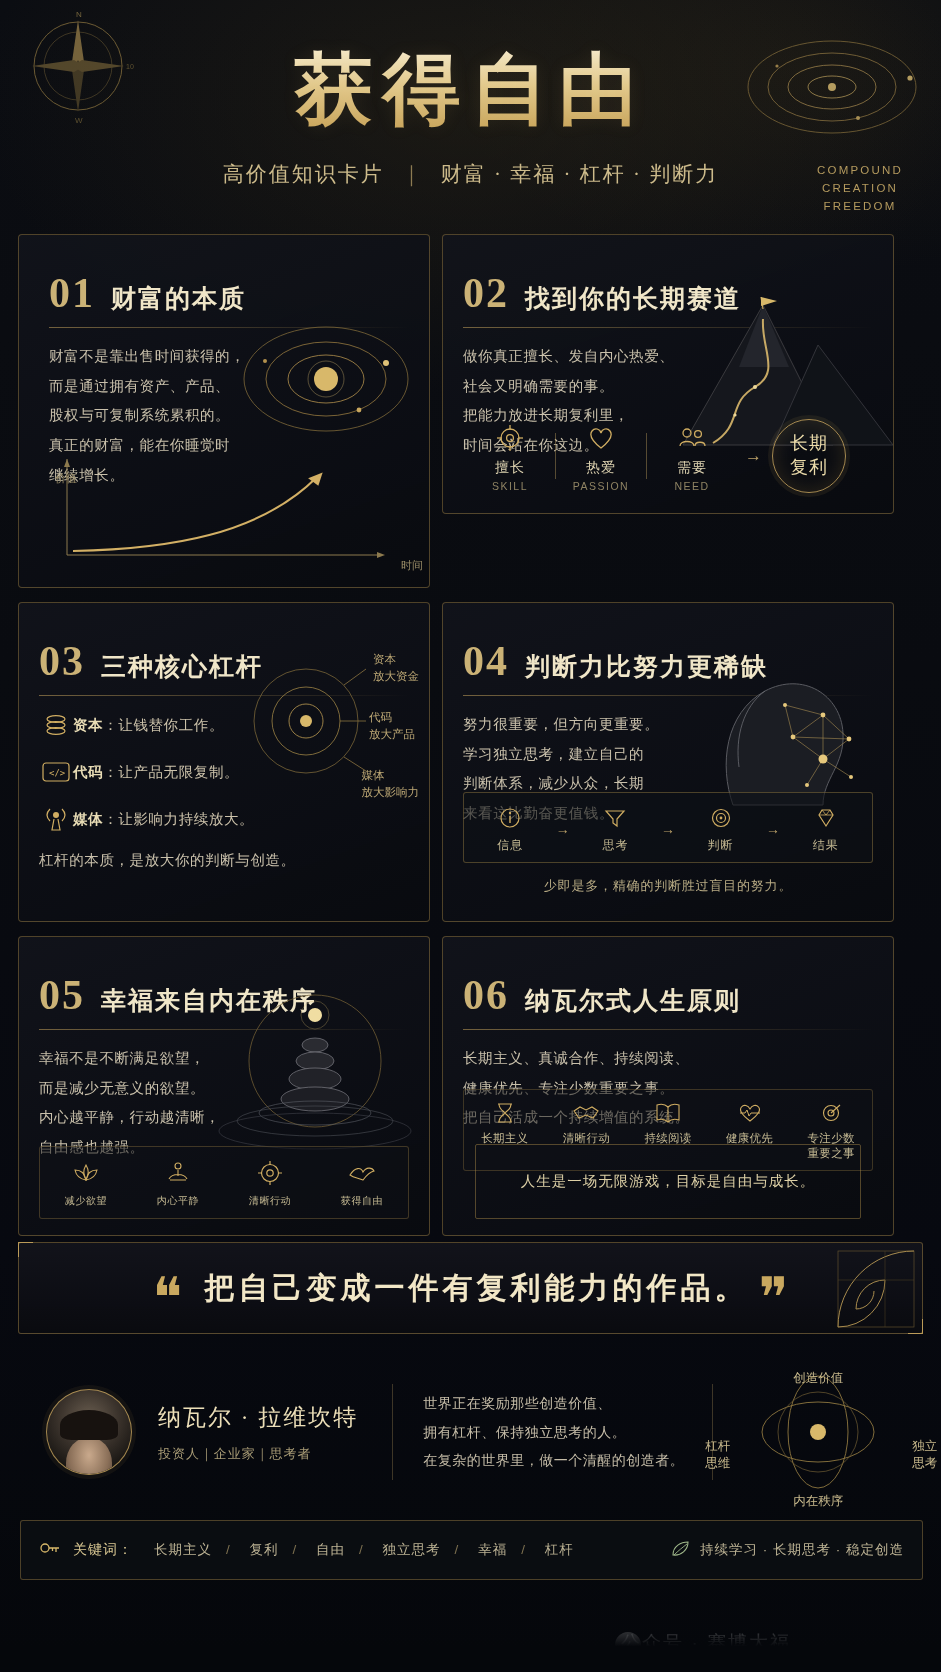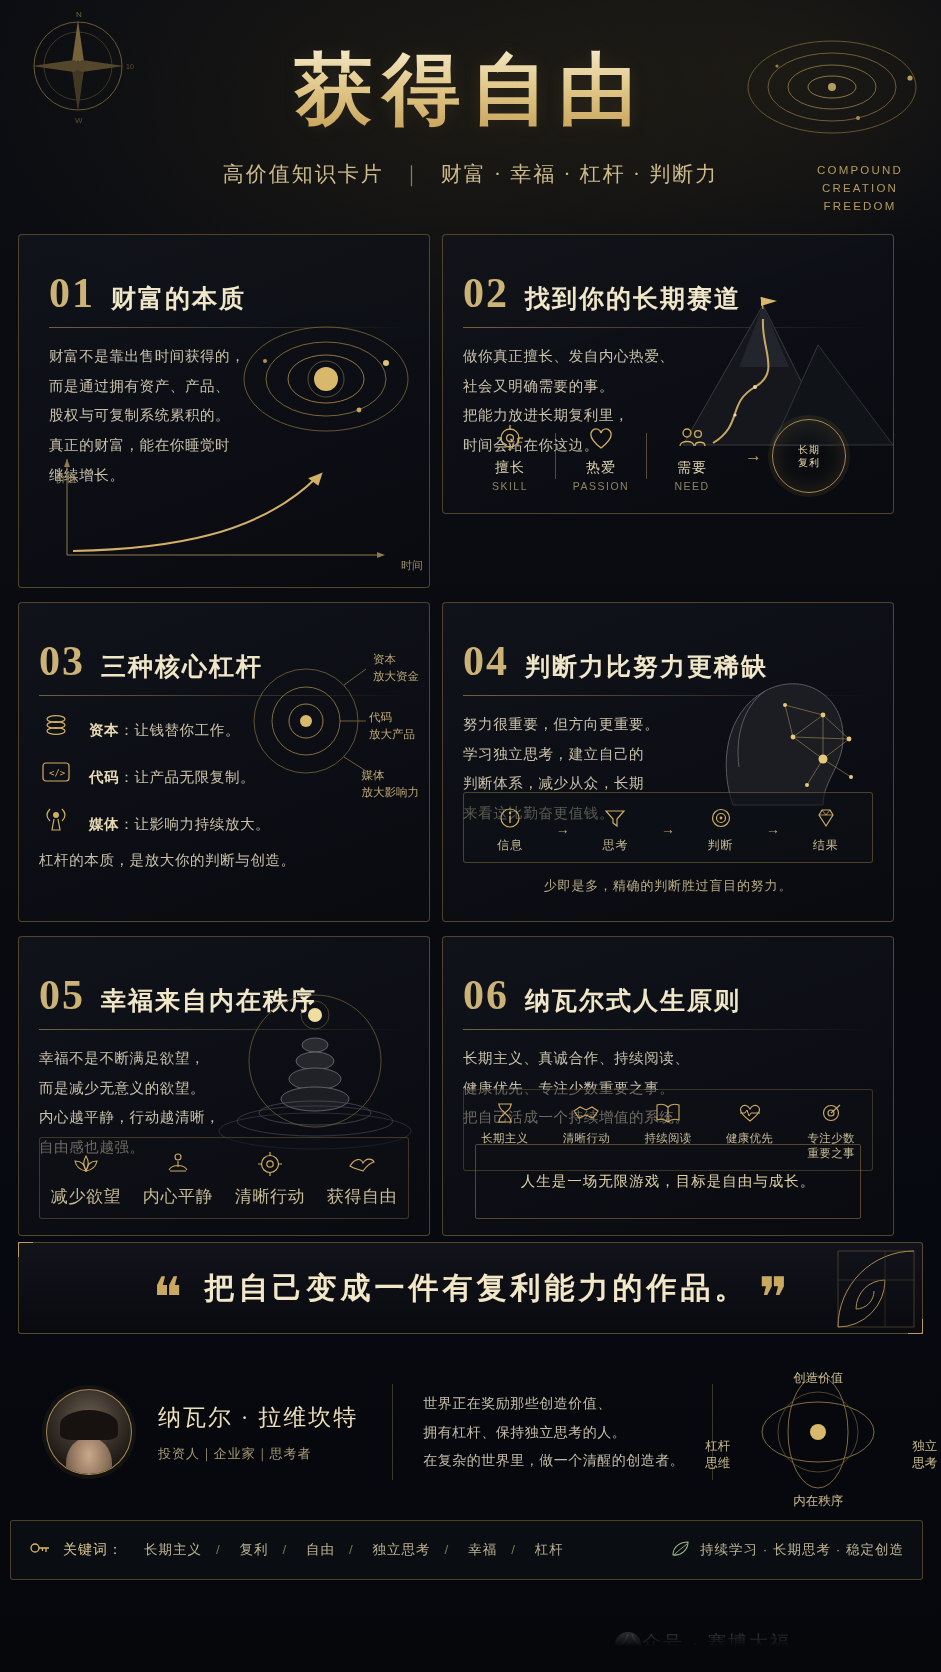--- a/index.html
+++ b/index.html
@@ -106,26 +106,26 @@
   .ico-item .ico { height: 34px; display: flex; align-items: center; justify-content: center; }
   .ico-cn { font-size: 14px; color: #ddd2b0; letter-spacing: 1px; margin-top: 4px; }
   .ico-en { font-size: 10.5px; color: #8f8straight; color: #8f8363; letter-spacing: 1.5px; margin-top: 3px; }
   .vline { width: 1px; height: 46px; background: rgba(180,150,88,.45); margin: 0 2px; }
   .arrow-r { color: #bda269; font-size: 17px; padding: 0 10px; }
   .badge-circle {
     width: 74px; height: 74px; border-radius: 50%;
     border: 1px solid rgba(206,170,96,.8);
     box-shadow: 0 0 0 4px rgba(180,145,80,0.10), 0 0 22px rgba(190,150,80,0.18) inset;
     display: flex; align-items: center; justify-content: center;
-    font-size: 10px; line-height: 1.35; color: #ecdcaa; text-align: center; letter-spacing: 1px;
-    font-family: Liberation Serif, serif;
-  }
-
-  
-  .lever { display: flex; align-items: flex-end; gap: 16px; margin-bottom: 17px; }
+    font-size: 18px; line-height: 1.35; color: #ecdcaa; text-align: center; letter-spacing: 1px;
+    font-family: Liberation Mono, monospace;
+  }
+
+  
+  .lever { display: flex; align-items: center; gap: 0; margin-bottom: 17px; }
   .lever .lic { width: 34px; height: 30px; display: flex; align-items: center; justify-content: center; }
   .lever .ltxt { font-size: 14.5px; color: #cdc3ab; letter-spacing: .6px; }
   .lever .ltxt b { color: #e8dcb5; font-weight: 700; }
   .foot-note { font-size: 14.5px; color: #c9c0ab; letter-spacing: .6px; margin-top: 6px; }
 
   .lever-diagram { position: absolute; right: 10px; top: 26px; width: 175px; height: 190px; }
   .ld-label { position: absolute; font-size: 11.5px; color: #bda875; text-align: left; line-height: 1.5; }
 
   
   .flow {
@@ -147,21 +147,21 @@
   
   .c5-icons {
     position: absolute; left: 20px; right: 20px; bottom: 16px;
     border: 1px solid rgba(176,142,74,0.32); border-radius: 3px;
     padding: 10px 0 10px;
     display: flex; justify-content: space-around;
     background: rgba(14,16,22,0.5);
   }
   .c5-icons .ii { text-align: center; width: 86px; }
   .c5-icons .ii .g { height: 32px; display: flex; align-items: center; justify-content: center; }
-  .c5-icons .ii .t { font-size: 17px; color: #c6ba93; margin-top: 5px; letter-spacing: .6px; }
+  .c5-icons .ii .t { font-size: 10px; color: #c6ba93; margin-top: 5px; letter-spacing: .6px; }
   .stone-art { position: absolute; right: 14px; top: 52px; width: 200px; height: 170px; }
 
   
   .c6-icons {
     position: absolute; left: 20px; right: 20px; bottom: 64px;
     border: 1px solid rgba(176,142,74,0.30); border-radius: 3px;
     padding: 9px 0 8px;
     display: flex; justify-content: space-around;
     background: rgba(14,16,22,0.5);
   }
@@ -219,21 +219,21 @@
   .author-name { font-family: "Liberation Serif", serif; font-size: 23px; letter-spacing: 2px; color: #ecdfb8; }
   .author-role { font-size: 13px; color: #a99c76; letter-spacing: 1px; margin-top: 12px; }
   .author-vline { width: 1px; height: 96px; background: rgba(170,140,85,.35); margin-left: 34px; }
   .author-desc { margin-left: 30px; font-size: 14px; line-height: 2.05; color: #c6bda8; letter-spacing: .5px; }
   .author-vline2 { width: 1px; height: 96px; background: rgba(170,140,85,.35); margin-left: 28px; }
   .venn { position: relative; width: 190px; height: 140px; margin-left: 10px; }
   .venn .lab { position: absolute; font-size: 12.5px; color: #c9ba8d; line-height: 1.35; text-align: center; margin-top: 20px; }
 
   
   .footer {
-    position: absolute; left: 10px; right: 18px; top: 1520px; height: 60px;
+    position: absolute; left: 20px; right: 18px; top: 1520px; height: 60px;
     border: 1px solid rgba(176,142,74,0.40); border-radius: 3px;
     display: flex; align-items: center; padding: 0 18px;
     background: rgba(12,14,19,0.85);
   }
   .kw-label { font-size: 14px; color: #d9c792; letter-spacing: 1px; margin-left: 12px; }
   .kw-list { font-size: 13.5px; color: #bdb394; letter-spacing: 1px; margin-left: 14px; }
   .kw-list span { margin: 0 7px; }
   .kw-sep { color: #7d7050; }
   .footer-right { margin-left: auto; display: flex; align-items: center; gap: 10px; font-size: 13.5px; color: #bdb394; letter-spacing: 1px; }
   .wm {

